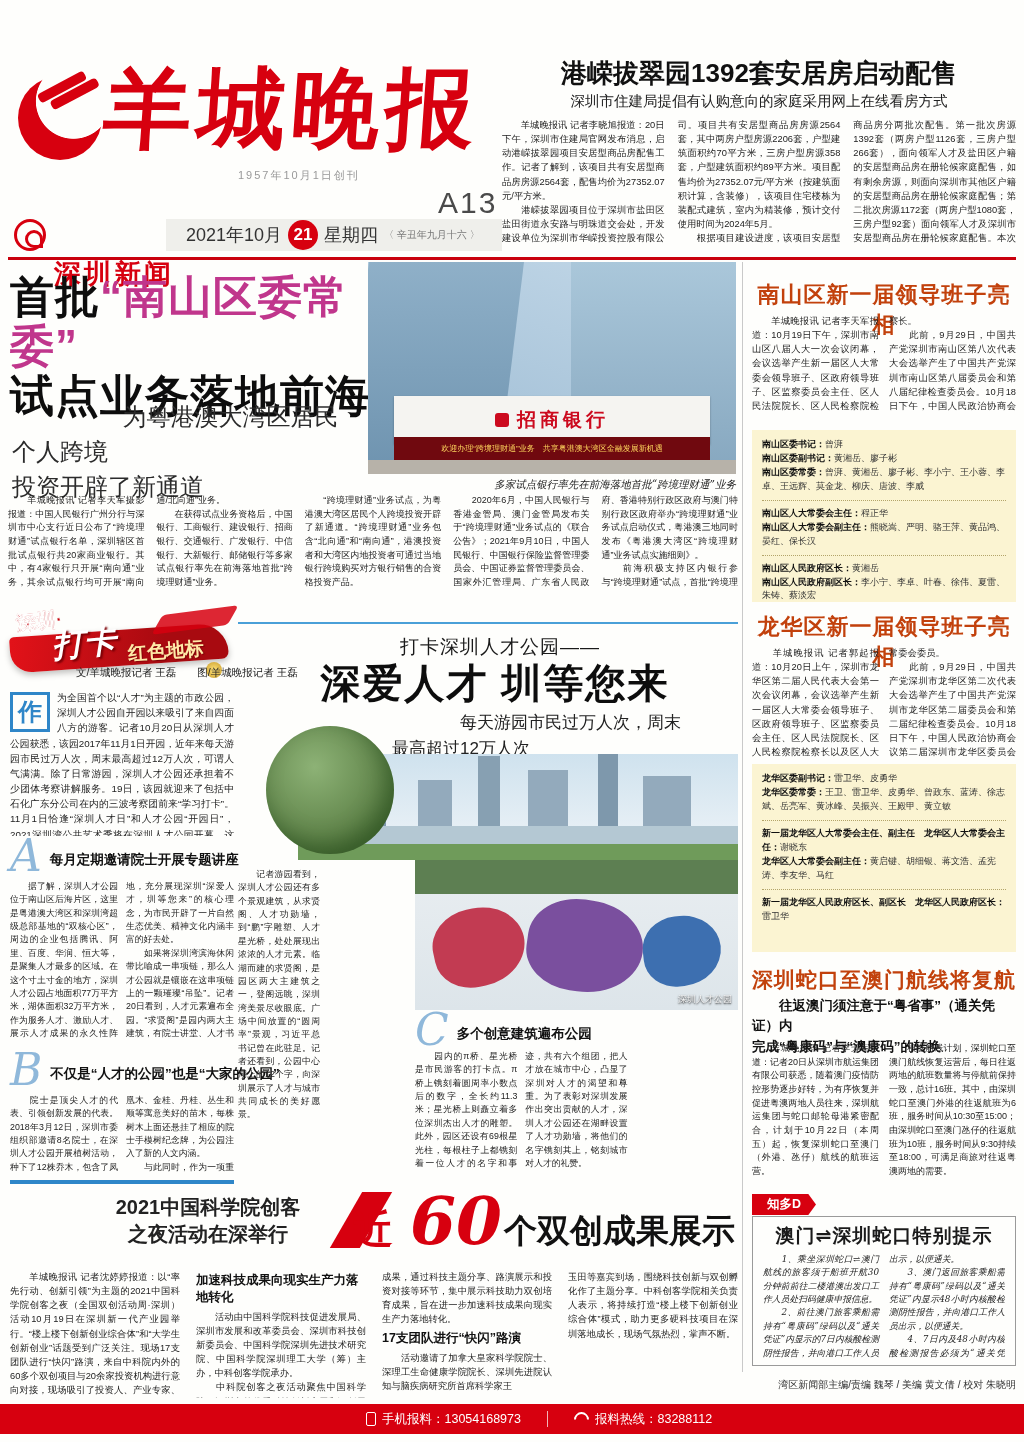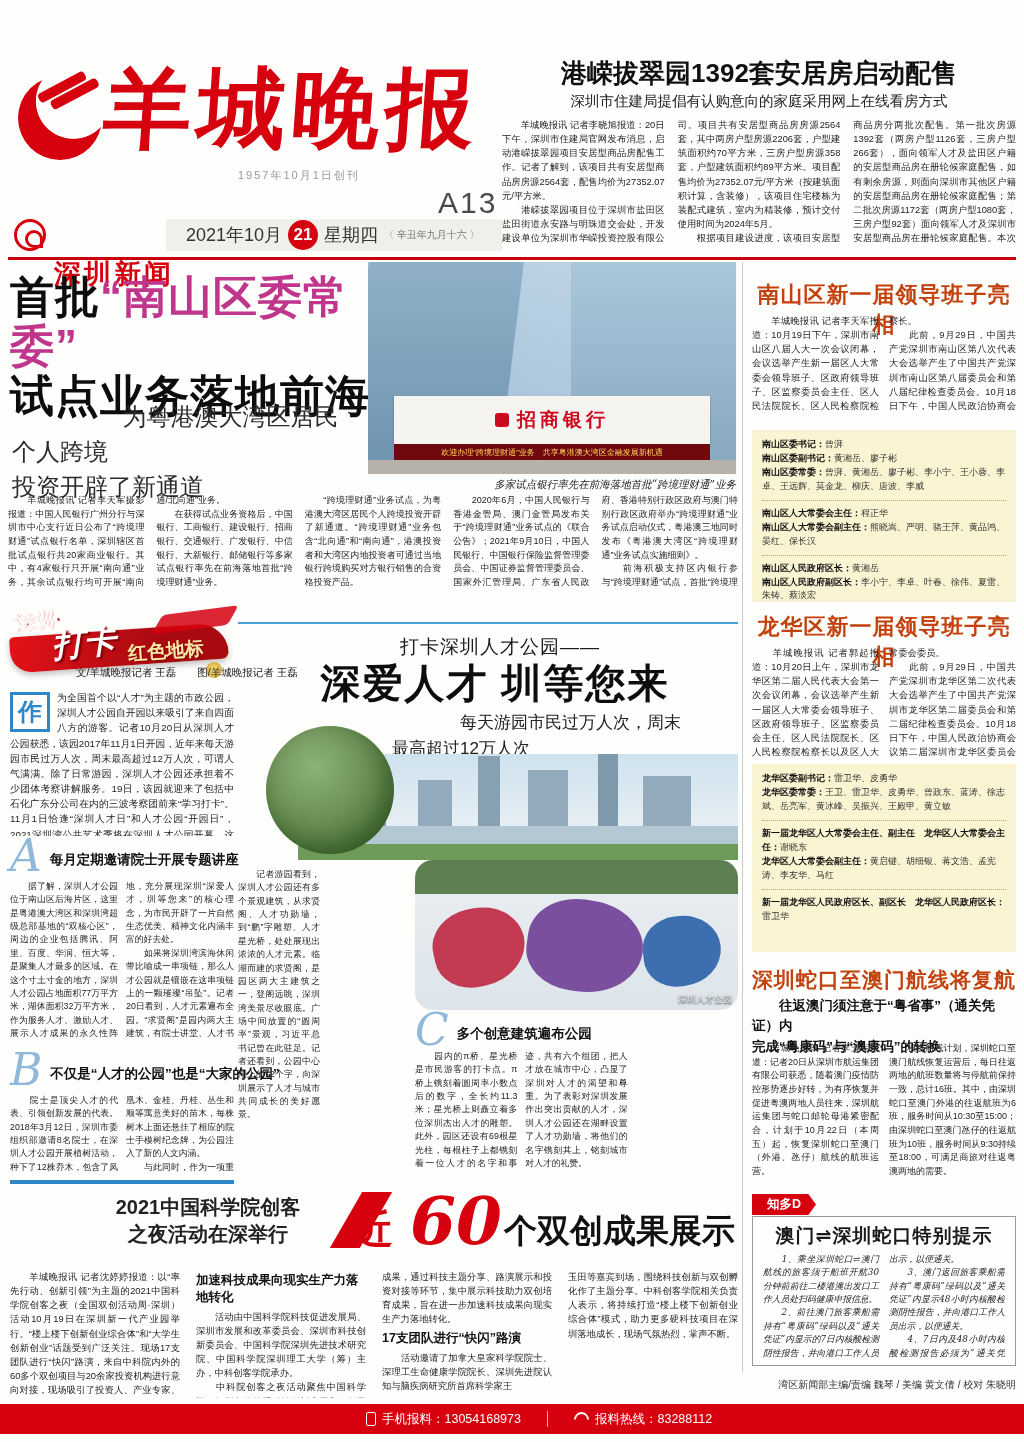--- a/index.html
+++ b/index.html
@@ -56,21 +56,21 @@
   .photo-bank{background:linear-gradient(200deg,#c3d8e8,#9cbbd3);overflow:hidden;}
   .pb-b1{position:absolute;left:-12px;top:0;width:42%;height:100%;
          background:linear-gradient(#8fb0c8,#6e93af);transform:skewX(-7deg);}
   .pb-b2{position:absolute;right:-8px;top:0;width:47%;height:100%;
          background:linear-gradient(#aac7da,#86a7bf),
          repeating-linear-gradient(90deg,rgba(255,255,255,.22) 0 2px,transparent 2px 11px);}
   .pb-shop{position:absolute;left:7%;bottom:30px;width:86%;height:48px;background:#f5f4f1;
            display:flex;align-items:center;justify-content:center;gap:8px;box-shadow:0 1px 2px rgba(0,0,0,.3);}
   .pb-logo{width:14px;height:14px;background:#cc0a1e;border-radius:3px;}
   .pb-sign{font-size:19px;font-weight:900;color:#cc0a1e;letter-spacing:4px;}
-  .pb-led{position:absolute;left:7%;bottom:14px;width:86%;height:16px;background:#70090f;color:#ffd75e;
+  .pb-led{position:absolute;left:7%;bottom:14px;width:86%;height:23px;background:#70090f;color:#ffd75e;
           font-size:8px;display:flex;align-items:center;justify-content:center;white-space:nowrap;overflow:hidden;}
   .pb-ground{position:absolute;left:0;bottom:0;width:100%;height:14px;background:#b7b2a9;}
   .skyline{background:linear-gradient(#cfe2ee,#e6eff5 70%,#c9dbe6);overflow:hidden;}
   .tw{position:absolute;bottom:34px;background:#93aabc;}
   .sk-water{position:absolute;left:0;bottom:14px;width:100%;height:20px;background:#b4c8d3;}
   .sk-green{position:absolute;left:0;bottom:0;width:100%;height:16px;background:#6f9b5a;}
   .people{background:linear-gradient(#e9eef1,#dde5ea);overflow:hidden;}
   .pp-trees{position:absolute;left:0;top:0;width:100%;height:34px;background:#5d7f52;}
   .blob{position:absolute;border-radius:48% 52% 55% 45%;}
   .circle-photo{border-radius:50%;background:radial-gradient(circle at 38% 32%,#8db276,#55793f 75%);
@@ -268,21 +268,21 @@
       <span class="tw" style="left:70px;width:18px;height:64px;background:#7e98ac;"></span>
       <span class="tw" style="left:120px;width:34px;height:46px;"></span>
       <span class="tw" style="left:180px;width:22px;height:70px;background:#87a0b2;"></span>
       <span class="tw" style="left:230px;width:40px;height:56px;"></span>
       <span class="tw" style="left:300px;width:20px;height:78px;background:#7e98ac;"></span>
       <span class="tw" style="left:345px;width:48px;height:50px;"></span>
       <div class="sk-water"></div>
       <div class="sk-green"></div>
     </div>
 
-    <div class="abs people" style="left:405px;top:254px;width:323px;height:150px;border-radius:18px;">
+    <div class="abs people" style="left:405px;top:254px;width:323px;height:150px;">
       <div class="pp-trees"></div>
       <span class="blob" style="left:18px;top:48px;width:92px;height:78px;background:#c23b52;transform:rotate(-12deg);"></span>
       <span class="blob" style="left:112px;top:40px;width:116px;height:92px;background:#7a4f9e;transform:rotate(8deg);"></span>
       <span class="blob" style="left:228px;top:56px;width:78px;height:70px;background:#3d6fb0;transform:rotate(-6deg);"></span>
       <div class="pcaption">深圳人才公园</div>
     </div>
 
     <div class="abs circle-photo" style="left:256px;top:120px;width:128px;height:128px;"></div>
 
     <div class="abs body-text c2 sec-body" style="left:228px;top:262px;width:172px;height:318px;column-gap:8px;">　　记者游园看到，深圳人才公园还有多个景观建筑，从求贤阁、人才功勋墙，到“鹏”字雕塑、人才星光桥，处处展现出浓浓的人才元素。临湖而建的求贤阁，是园区两大主建筑之一，登阁远眺，深圳湾美景尽收眼底。广场中间放置的“圆周率”景观，习近平总书记曾在此驻足。记者还看到，公园中心湖上的12个字，向深圳展示了人才与城市共同成长的美好愿景。</div>

